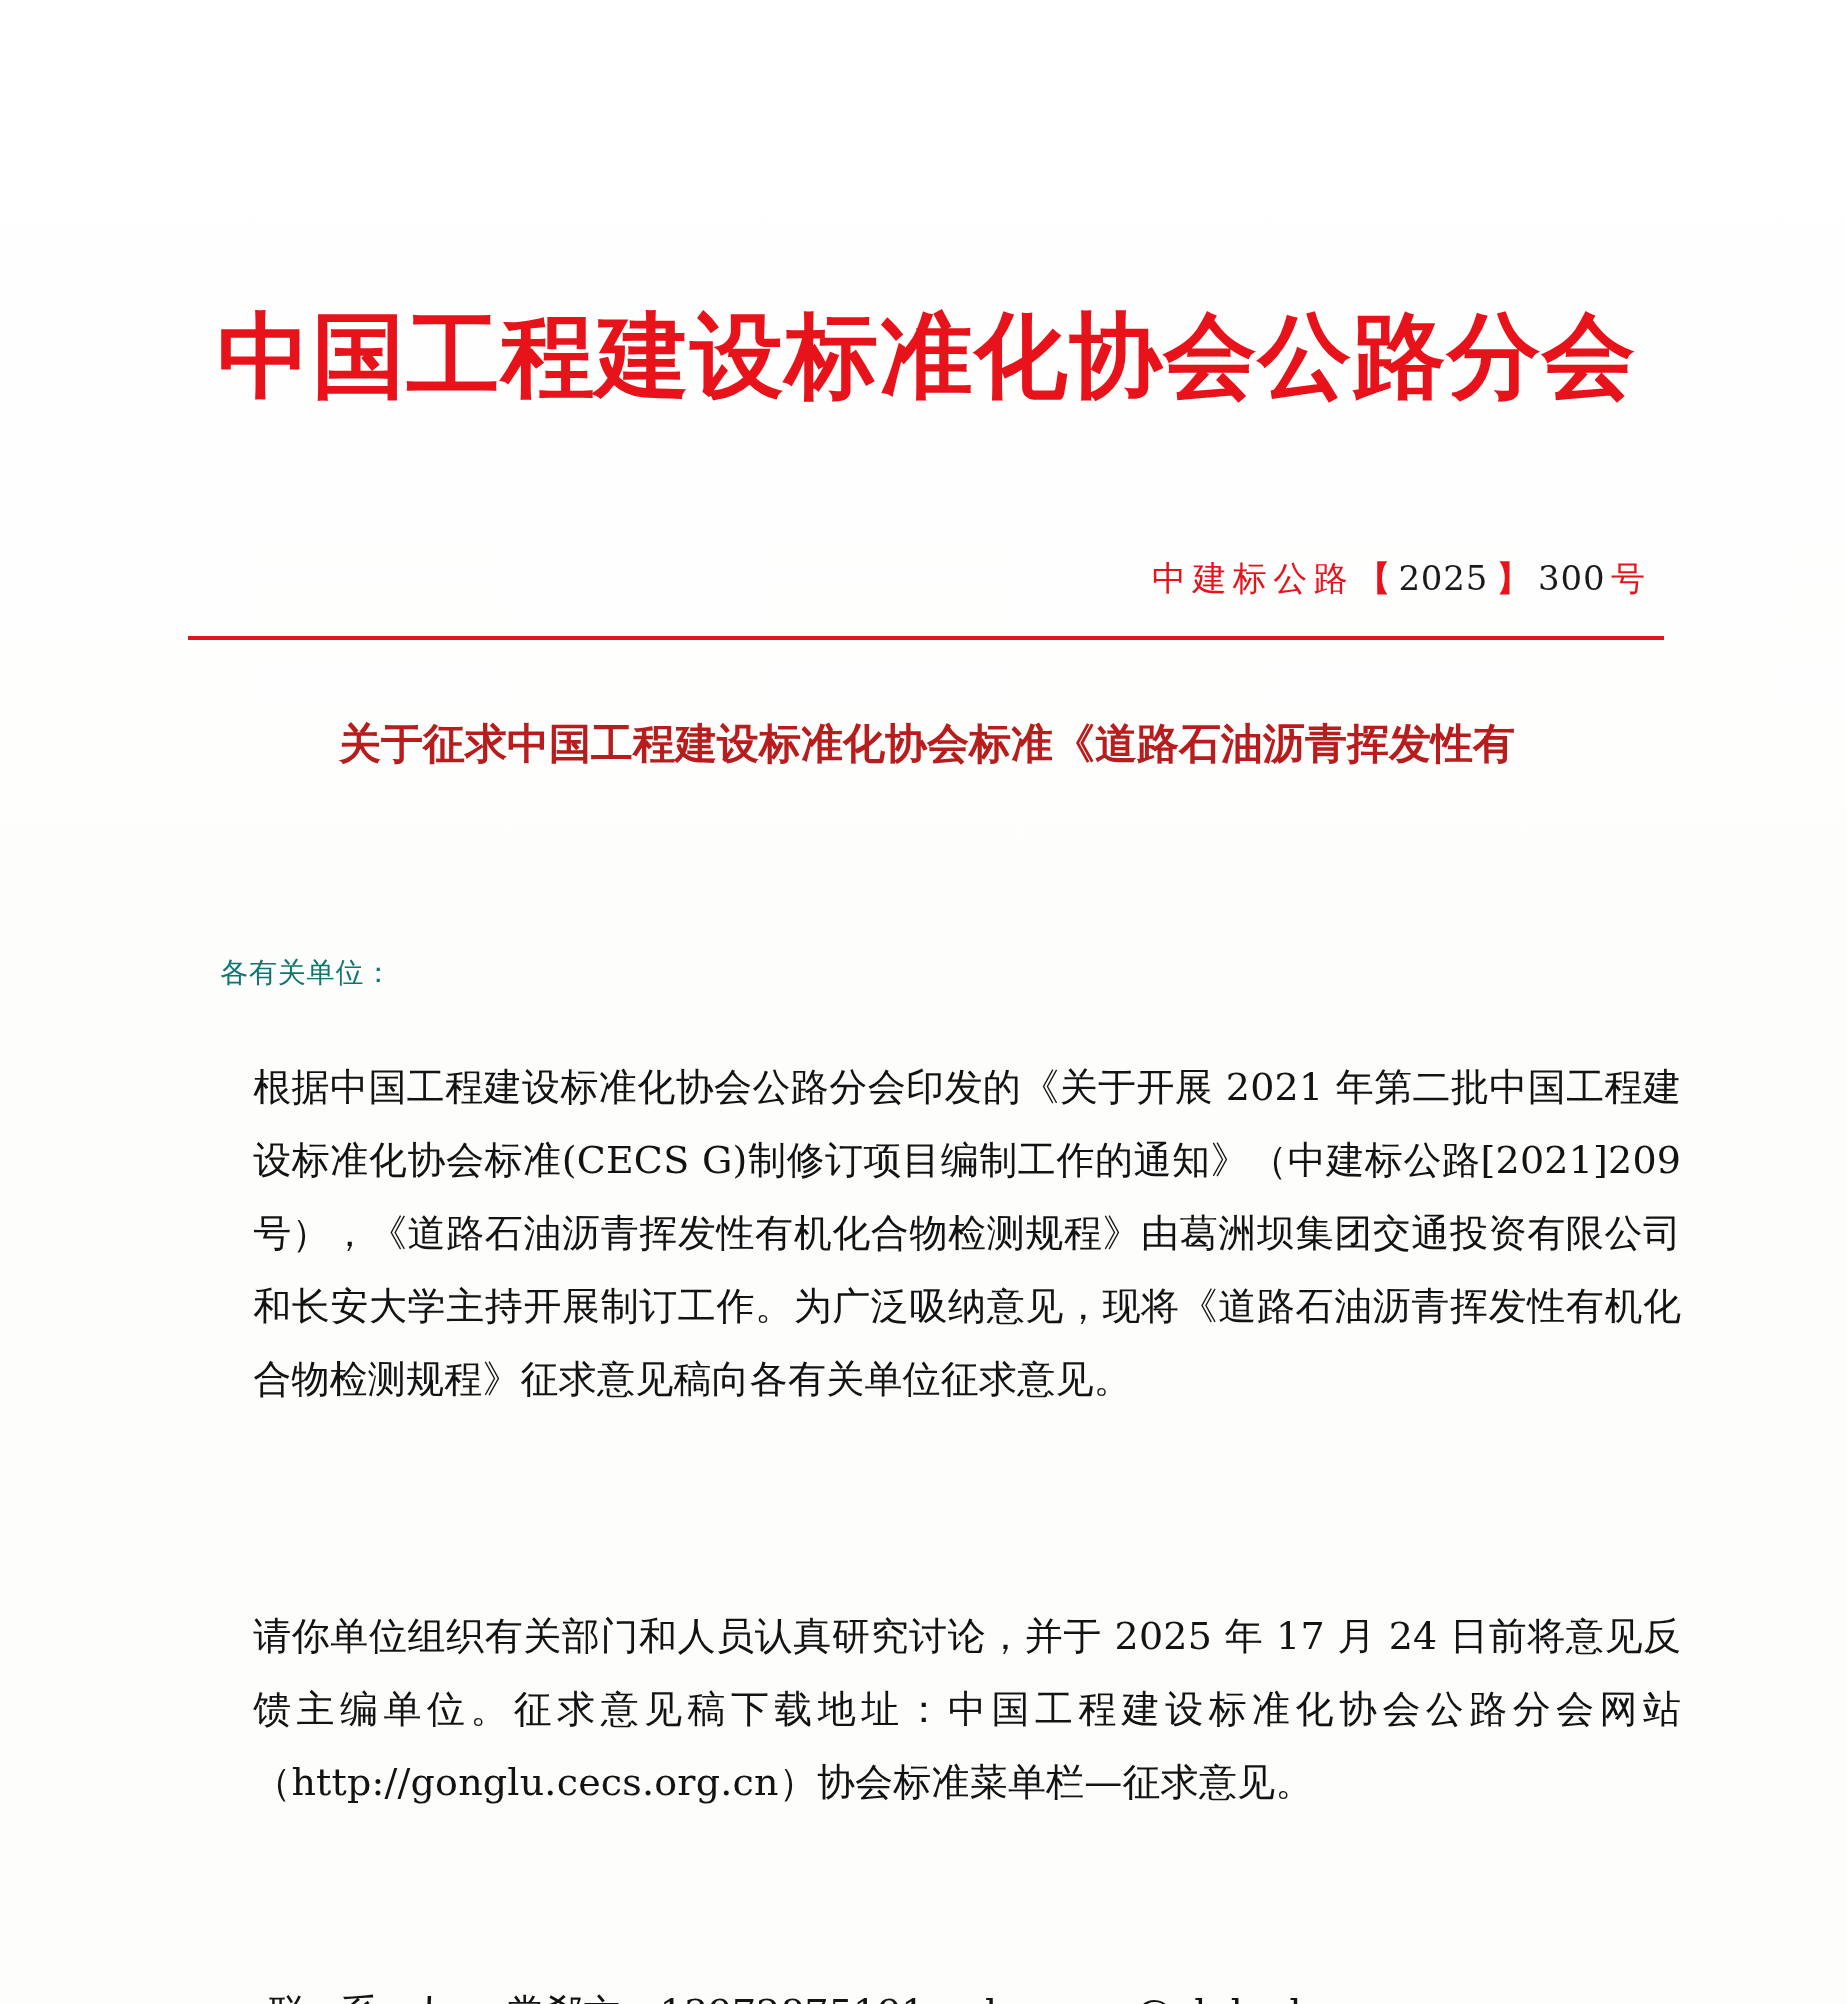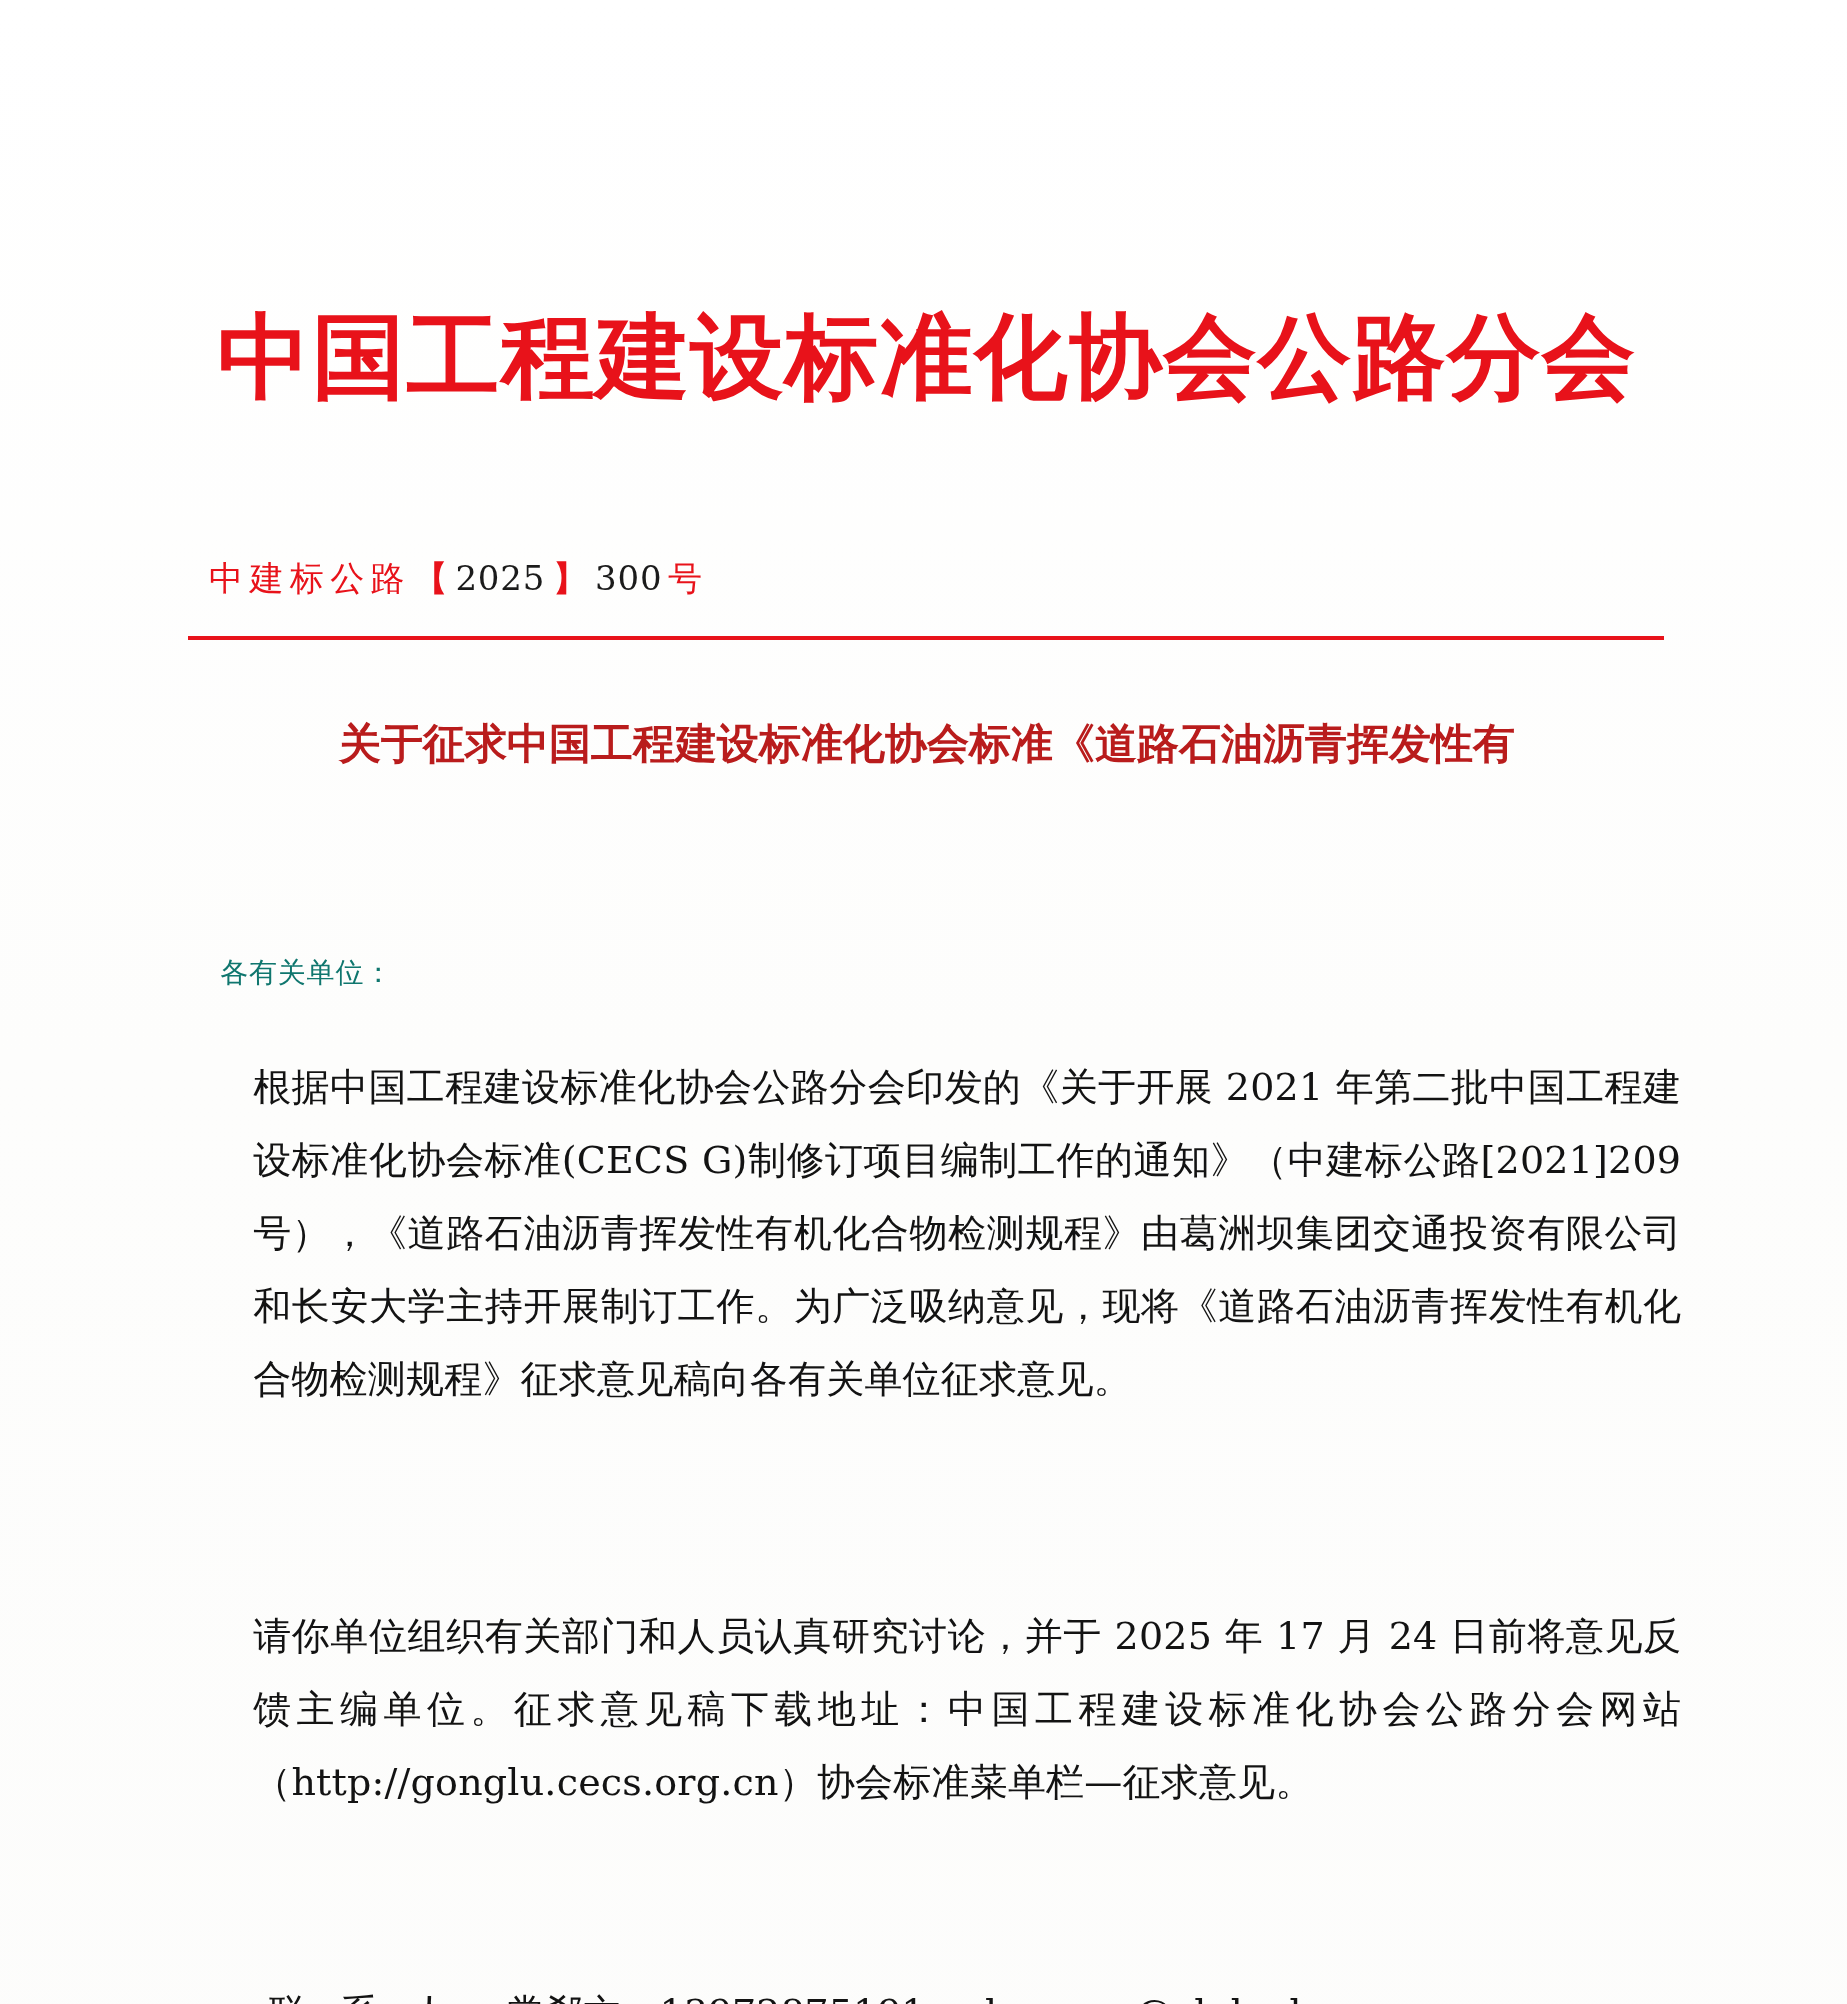--- a/index.html
+++ b/index.html
@@ -33,34 +33,34 @@
   }
 
   
   .masthead {
     position: absolute;
     left: 0;
     top: 305px;
     width: 1436px;
     text-align: center;
     color: #e8121a;
-    font-family: Liberation Sans, sans-serif;
+    font-family: Liberation Serif, serif;
     font-weight: bold;
     font-size: 93px;
     line-height: 1.12;
     letter-spacing: 1.6px;
     white-space: nowrap;
   }
 
   .doc-number {
     position: absolute;
     left: 0;
     top: 561px;
     width: 1436px;
-    text-align: left;
+    text-align: right;
     font-family: "DejaVu Serif", "Liberation Serif", serif;
     font-size: 34px;
     line-height: 1;
     white-space: nowrap;
     color: #e8121a;
   }
   .doc-number .seg { letter-spacing: 6.4px; }
   .doc-number .num {
     color: #1b1b1b;
     letter-spacing: 0.8px;

